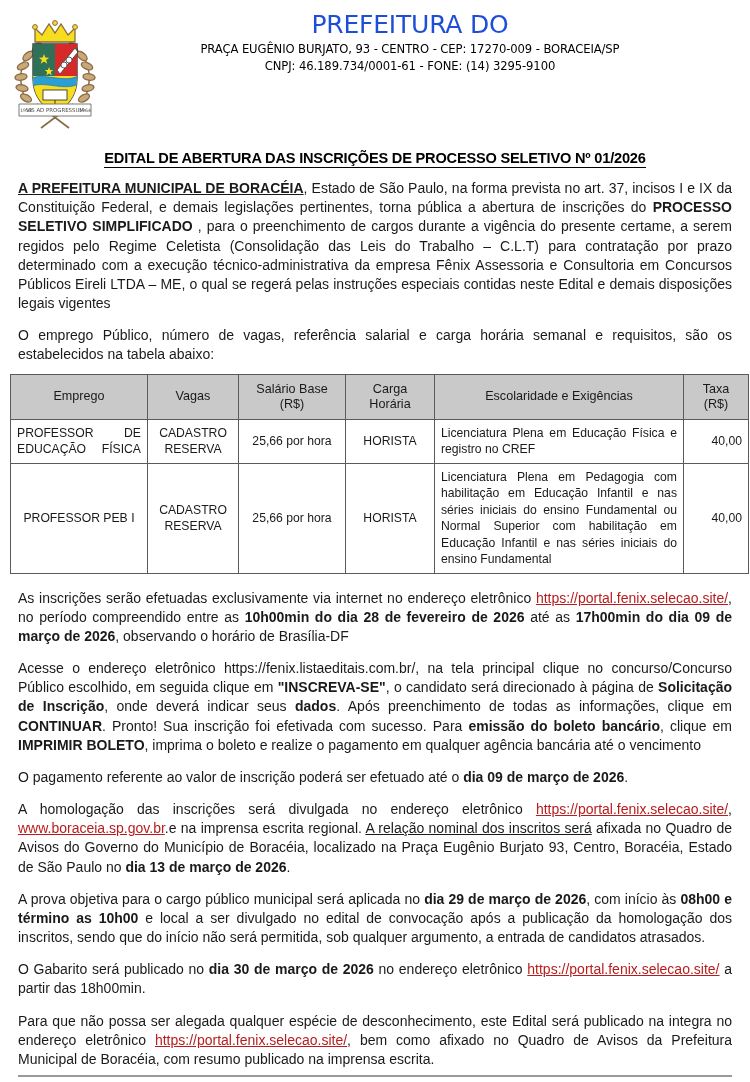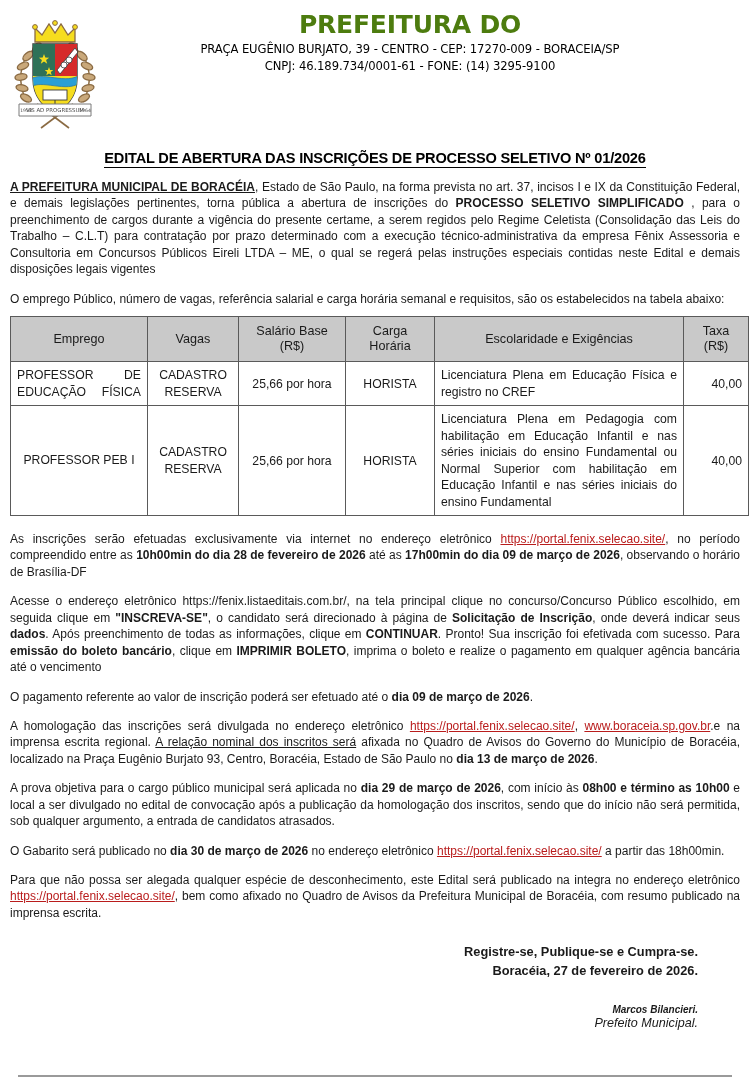--- a/index.html
+++ b/index.html
@@ -34,25 +34,25 @@
     width: 96px;
     height: 122px;
   }
   .header-text {
     flex: 1;
     text-align: center;
     padding-right: 40px;
   }
   .org-line-1, .org-line-2 {
     font-family: "DejaVu Sans", sans-serif;
-    font-weight: bold;
+    font-weight: normal;
     font-size: 25px;
     letter-spacing: -0.2px;
     line-height: 1.32;
-    color: #4d7c0f;
+    color: #1d4ed8;
   }
   .org-line-2 { margin-top: 1px; }
   .addr-line {
     font-family: "DejaVu Sans", sans-serif;
     font-size: 11.6px;
     line-height: 1.5;
     color: #000;
     letter-spacing: -0.1px;
   }
   .addr-line:first-of-type { margin-top: 7px; }
@@ -69,24 +69,24 @@
   .edital-title span {
     border-bottom: 1.4px solid #000;
     padding-bottom: 1px;
   }
 
   
   .content {
     padding: 0 10px;
   }
   p.para {
-    font-size: 12px;
+    font-size: 14px;
     line-height: 1.37;
     text-align: justify;
-    margin: 0;
+    margin: 8px;
     color: #1a1a1a;
   }
   .gap-lg { margin-top: 15px !important; }
   .gap-md { margin-top: 13px !important; }
   .b { font-weight: bold; }
   .u { text-decoration: underline; }
   .bu { font-weight: bold; text-decoration: underline; }
   a.lnk, .lnk {
     color: #b91c1c;
     text-decoration: underline;
@@ -213,21 +213,21 @@
 
       <path d="M12 92 L84 92 L84 104 L12 104 Z" fill="#ffffff" stroke="#7a7a7a" stroke-width="1"></path>
       <text x="48" y="100" text-anchor="middle" font-family="DejaVu Sans, sans-serif" font-size="5.4" fill="#4a4a4a">VIS AD PROGRESSUM</text>
       <text x="19" y="100" text-anchor="middle" font-family="DejaVu Sans, sans-serif" font-size="4.6" fill="#4a4a4a">1958</text>
       <text x="78" y="100" text-anchor="middle" font-family="DejaVu Sans, sans-serif" font-size="4.6" fill="#4a4a4a">1964</text>
     </svg>
   </div>
 
   <div class="header-text">
     <div class="org-line-1">PREFEITURA DO</div>
-    <div class="addr-line">PRAÇA EUGÊNIO BURJATO, 39 - CENTRO - CEP: 17270-009 - BORACEIA/SP</div>
+    <div class="addr-line">PRAÇA EUGÊNIO BURJATO, 93 - CENTRO - CEP: 17270-009 - BORACEIA/SP</div>
     <div class="addr-line">CNPJ: 46.189.734/0001-61 - FONE: (14) 3295-9100</div>
   </div>
 </div>
 
 <div class="edital-title">
   <span>EDITAL DE ABERTURA DAS INSCRIÇÕES DE PROCESSO SELETIVO Nº 01/2026</span>
 </div>
 
 <div class="content">
 

